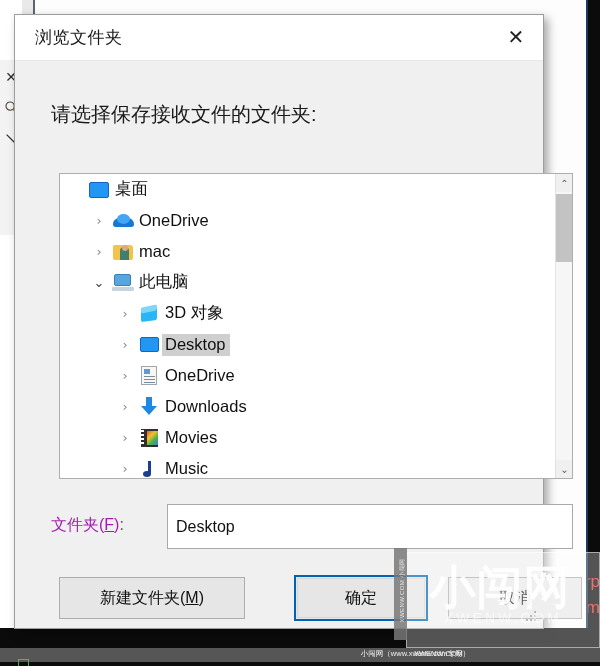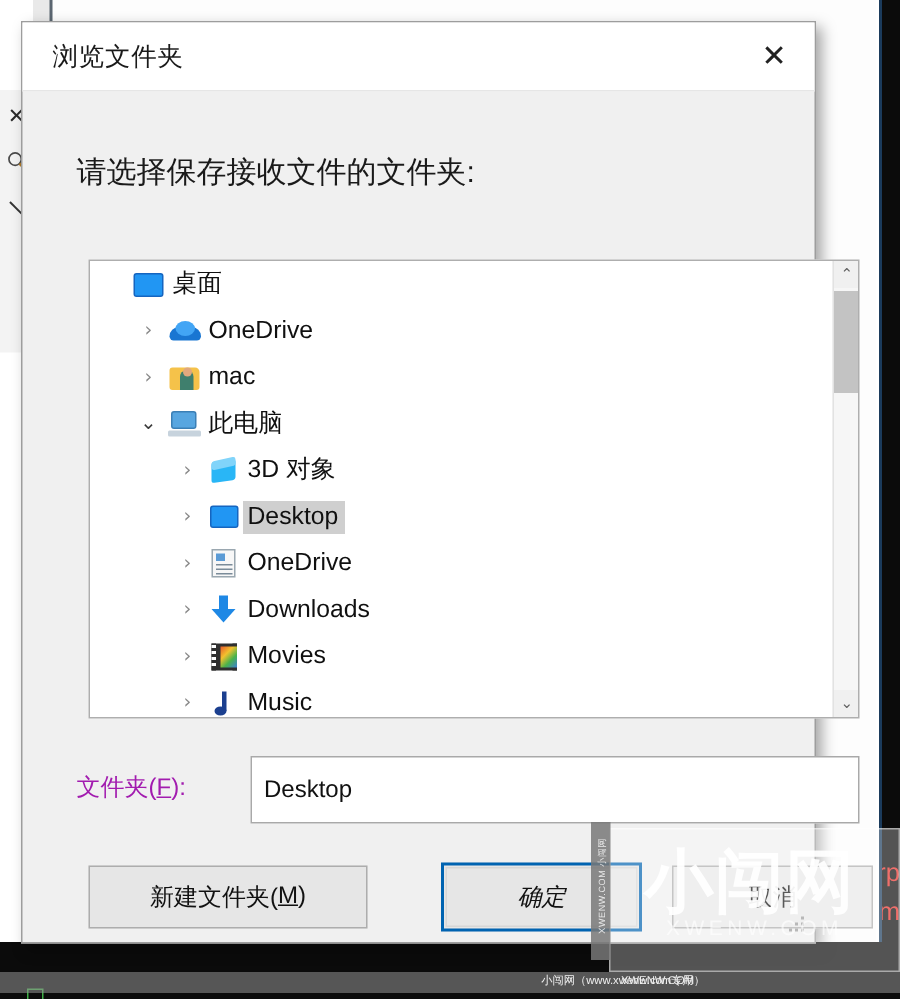--- a/index.html
+++ b/index.html
@@ -179,21 +179,21 @@
   
   .btn{
     position:absolute;background:#e6e6e6;border:1px solid #adadad;
     box-sizing:border-box;font-family:"Liberation Sans",sans-serif;
     font-size:16px;color:#111;cursor:pointer;
     display:flex;align-items:center;justify-content:center;
   }
   #btn-newfolder{left:44px;top:562px;width:186px;height:42px;}
   #btn-ok{
     left:279px;top:560px;width:134px;height:46px;
-    border:2px solid #0063b1;background:#e6e6e6;font-style:italic;
+    border:2px solid #0063b1;background:#e6e6e6;
   }
   #btn-ok .inner{
     position:absolute;inset:1px;border:1px solid #d6d6d6;
     display:flex;align-items:center;justify-content:center;
   }
   #btn-cancel{left:433px;top:562px;width:134px;height:42px;background:#e8e8e8;}
 
   
   #grip{position:absolute;right:5px;bottom:5px;width:12px;height:12px;}
   #grip i{position:absolute;width:2px;height:2px;background:#9a9a9a;}

